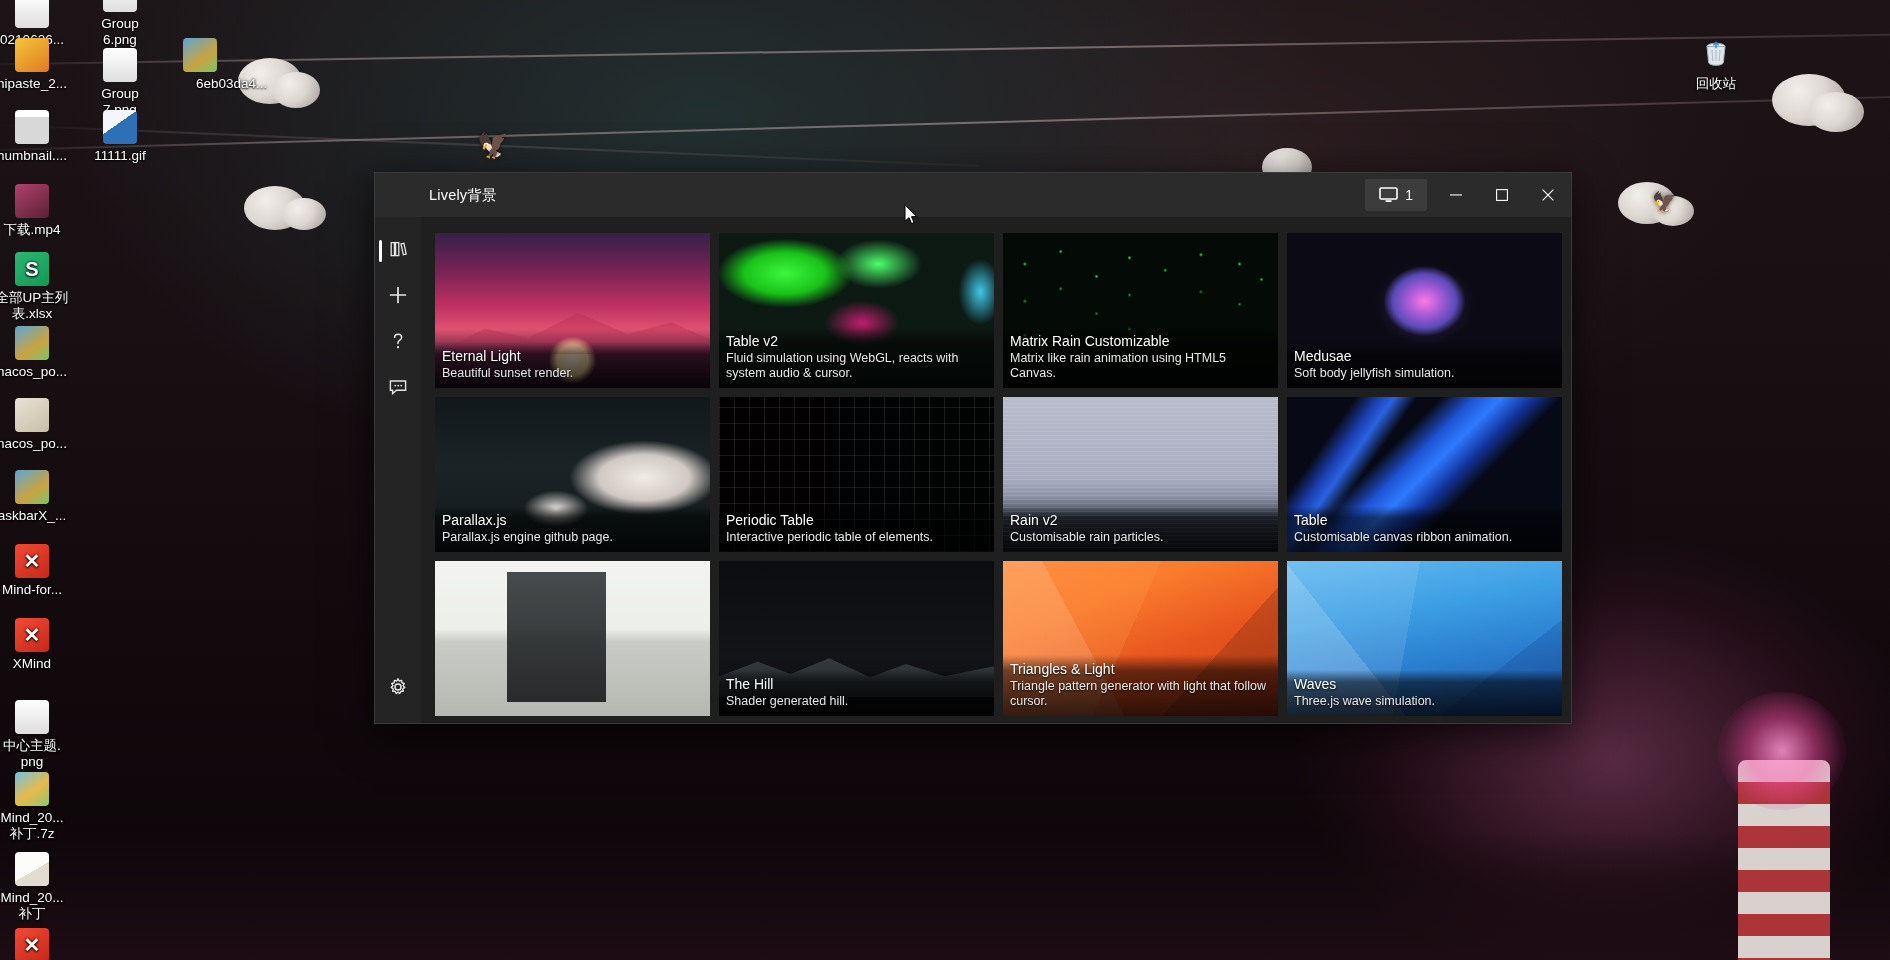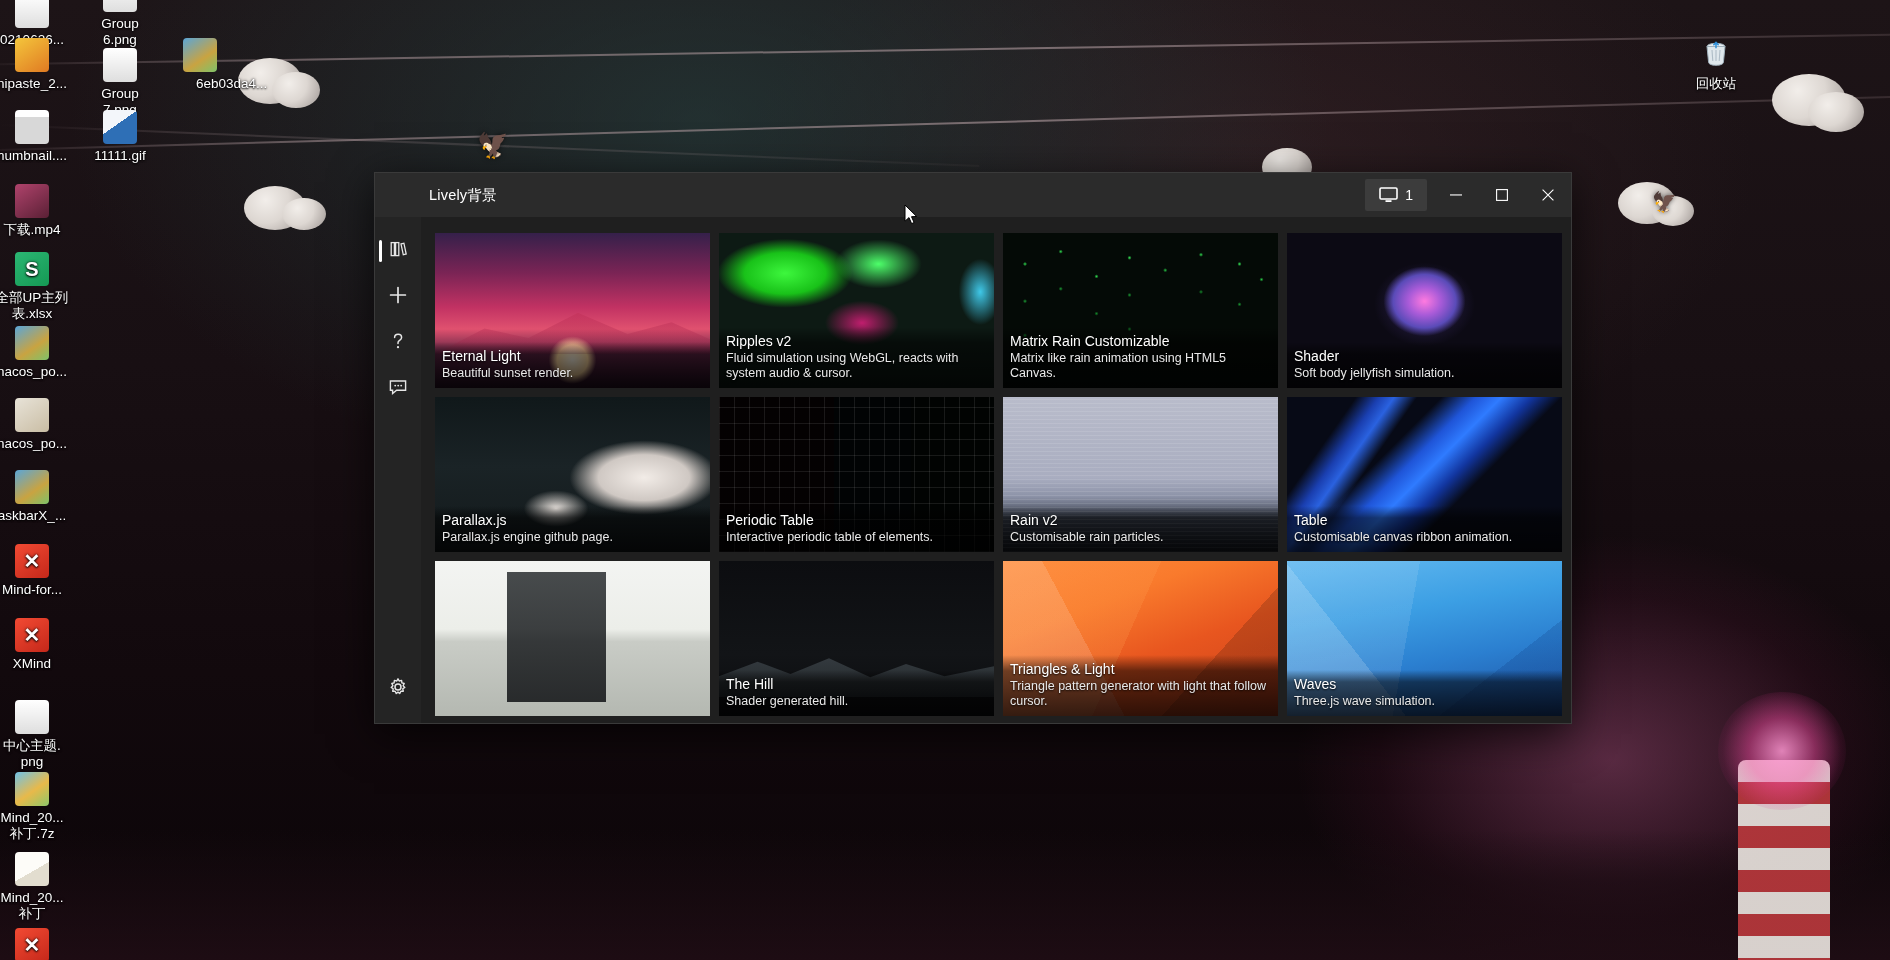--- a/index.html
+++ b/index.html
@@ -541,35 +541,35 @@
             <div class="card">
               <div class="card-thumb t-eternal"></div>
               <div class="card-overlay">
                 <div class="card-title">Eternal Light</div>
                 <div class="card-desc">Beautiful sunset render.</div>
               </div>
             </div>
             <div class="card">
               <div class="card-thumb t-fluids"></div>
               <div class="card-overlay">
-                <div class="card-title">Ripples v2</div>
+                <div class="card-title">Table v2</div>
                 <div class="card-desc">Fluid simulation using WebGL, reacts with system audio &amp; cursor.</div>
               </div>
             </div>
             <div class="card">
               <div class="card-thumb t-matrix"></div>
               <div class="card-overlay">
                 <div class="card-title">Matrix Rain Customizable</div>
                 <div class="card-desc">Matrix like rain animation using HTML5 Canvas.</div>
               </div>
             </div>
             <div class="card">
               <div class="card-thumb t-medusae"></div>
               <div class="card-overlay">
-                <div class="card-title">Shader</div>
+                <div class="card-title">Medusae</div>
                 <div class="card-desc">Soft body jellyfish simulation.</div>
               </div>
             </div>
             <div class="card">
               <div class="card-thumb t-parallax"></div>
               <div class="card-overlay">
                 <div class="card-title">Parallax.js</div>
                 <div class="card-desc">Parallax.js engine github page.</div>
               </div>
             </div>

